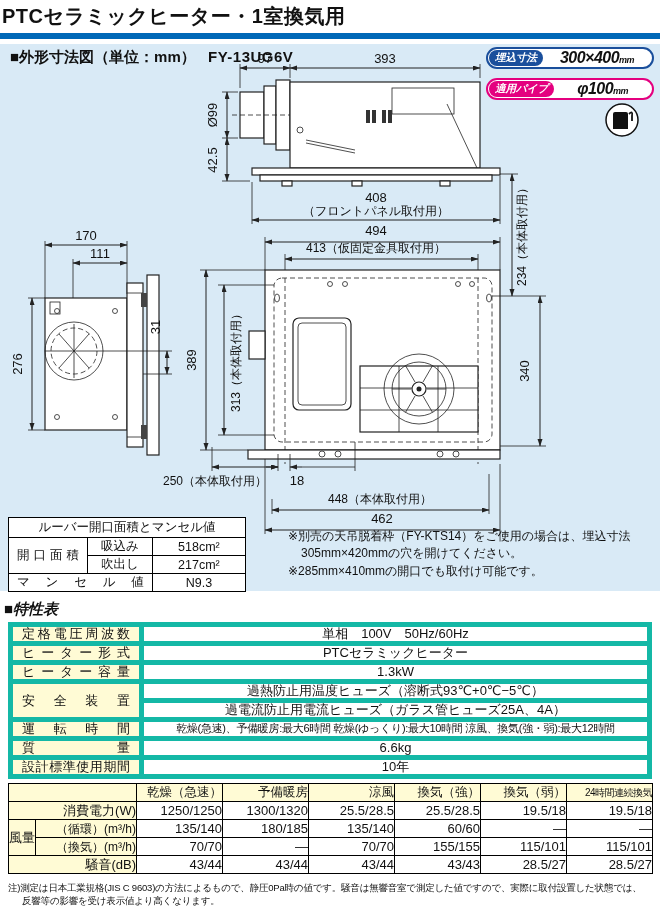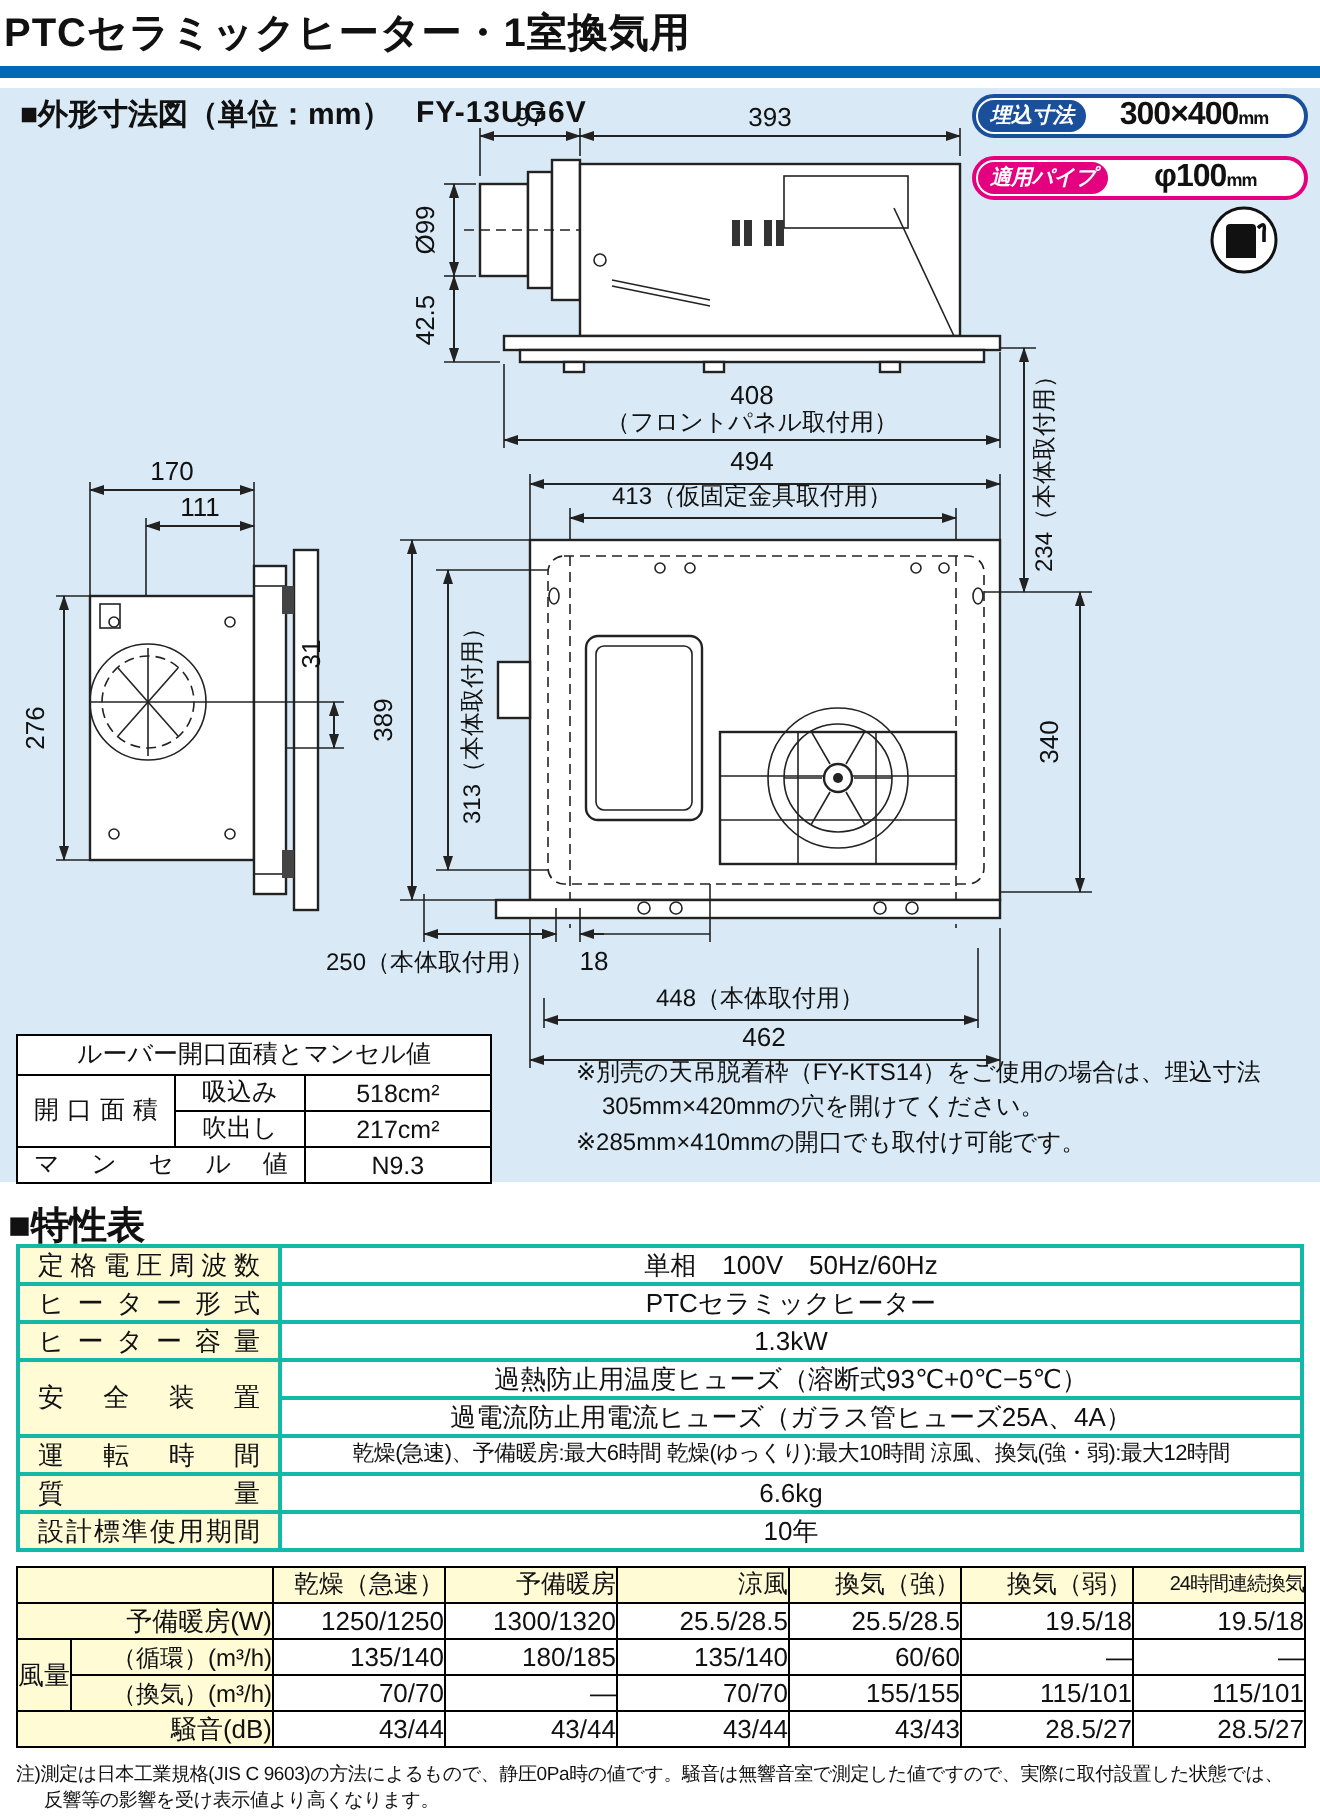--- a/index.html
+++ b/index.html
@@ -15,21 +15,21 @@
   .model       { position:absolute; top:48px; left:208px; font-size:15px; font-weight:600; letter-spacing:0.5px; }
 
   .badges { position:absolute; top:47px; left:486px; width:168px; display:flex; flex-direction:column; gap:9px; }
   .badge  { height:22px; border-radius:11px; background:#fff; display:flex; align-items:center; padding:1px; }
   .badge-blue { border:2px solid #1a4f9c; }
   .badge-pink { border:2px solid #e4007f; }
   .badge-label { height:16px; border-radius:8px; color:#fff; font-size:10.5px; font-style:italic;
                  font-weight:bold; display:flex; align-items:center; padding:0 6px; white-space:nowrap; }
   .badge-blue .badge-label { background:#1a4f9c; }
   .badge-pink .badge-label { background:#e4007f; }
-  .badge-value { flex:1; text-align:center; font-weight:bold; font-size:16px; letter-spacing:-0.5px; }
+  .badge-value { flex:1; text-align:center; font-weight:bold; font-style:italic; font-size:16px; letter-spacing:-0.5px; }
   .badge-value small { font-size:9px; }
 
   .term-icon { position:absolute; top:100px; left:602px; }
 
   svg.draw { position:absolute; top:44px; left:0; }
   .ol  { fill:#fff; stroke:#222; stroke-width:1.2; }
   .tl  { fill:none; stroke:#222; stroke-width:0.8; }
   .dsh { fill:none; stroke:#222; stroke-width:0.8; stroke-dasharray:5 3; }
   .ext { stroke:#222; stroke-width:0.8; }
   .dim { stroke:#222; stroke-width:1; marker-start:url(#arw); marker-end:url(#arw); }
@@ -40,24 +40,24 @@
 
   table { border-collapse:collapse; }
   .louver { position:absolute; top:517px; left:8px; width:238px; background:#fff; font-size:12.5px; border:1.5px solid #000;padding-left:20px; }
   .louver td { border:1px solid #000; text-align:center; height:16px; padding:0 3px; }
   .louver .ttl { height:20px; }
   .louver .jst { text-align:justify; text-align-last:justify; padding:0 8px; }
 
   .notes { position:absolute; top:528px; left:288px; width:370px; font-size:12px; line-height:1.45; }
   .notes .indent { padding-left:13px; }
 
-  .spec-heading { position:absolute; top:600px; left:4px; font-size:19px; font-weight:bold; }
+  .spec-heading { position:absolute; top:600px; left:4px; font-size:15px; font-weight:bold;font-style:italic; }
 
   .spec { position:absolute; top:622px; left:8px; width:644px; font-size:13px; border:1.5px solid #000; background:#fff; }
-  .spec td { border:2px solid #14b8a6; height:19px; text-align:center; padding:0 2px; line-height:1.05; }
+  .spec td { border:5px solid #14b8a6; height:19px; text-align:center; padding:0 2px; line-height:1.05; }
   .spec .lab { background:#fffbd5; width:131px; text-align:justify; text-align-last:justify; padding:0 9px; }
   .spec .small-val { font-size:11px; letter-spacing:-0.3px; }
 
   .perf { position:absolute; top:783px; left:8px; width:644px; font-size:13px; border:1.5px solid #000;
           table-layout:fixed; background:#fff; }
   .perf td { border:1px solid #000; height:18px; text-align:right; padding:0; line-height:1.0; }
   .perf .y { background:#fffbd5; }
   .perf .hd { font-size:12.5px; }
   .perf .hd-sm { font-size:10px; letter-spacing:-0.5px; }
   .perf .sub { font-size:12px; }
@@ -354,21 +354,21 @@
         <tr>
       <td colspan="2" class="y"></td>
       <td class="y hd">乾燥（急速）</td>
       <td class="y hd">予備暖房</td>
       <td class="y hd">涼風</td>
       <td class="y hd">換気（強）</td>
       <td class="y hd">換気（弱）</td>
       <td class="y hd-sm">24時間連続換気</td>
     </tr>
     <tr>
-      <td colspan="2" class="y">予備暖房(W)</td>
+      <td colspan="2" class="y">消費電力(W)</td>
       <td>1250/1250</td>
       <td>1300/1320</td>
       <td>25.5/28.5</td>
       <td>25.5/28.5</td>
       <td>19.5/18</td>
       <td>19.5/18</td>
     </tr>
     <tr>
       <td rowspan="2" class="y">風量</td>
       <td class="y sub">（循環）(m³/h)</td>

